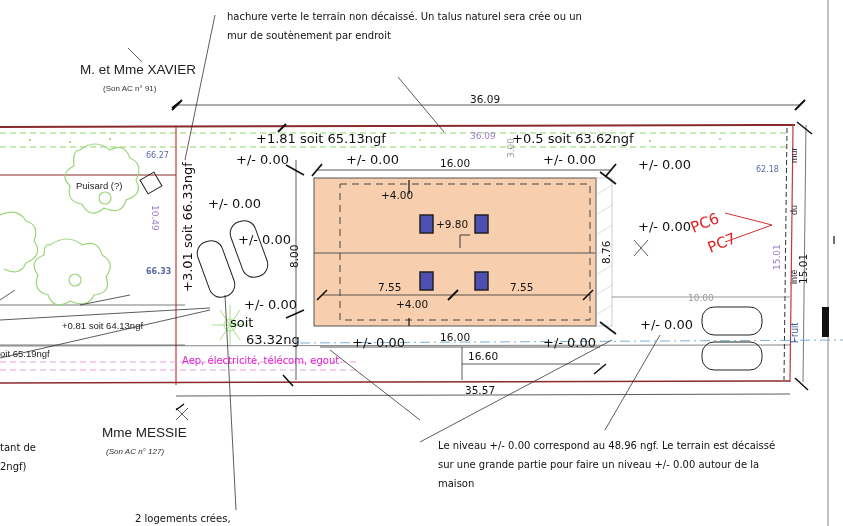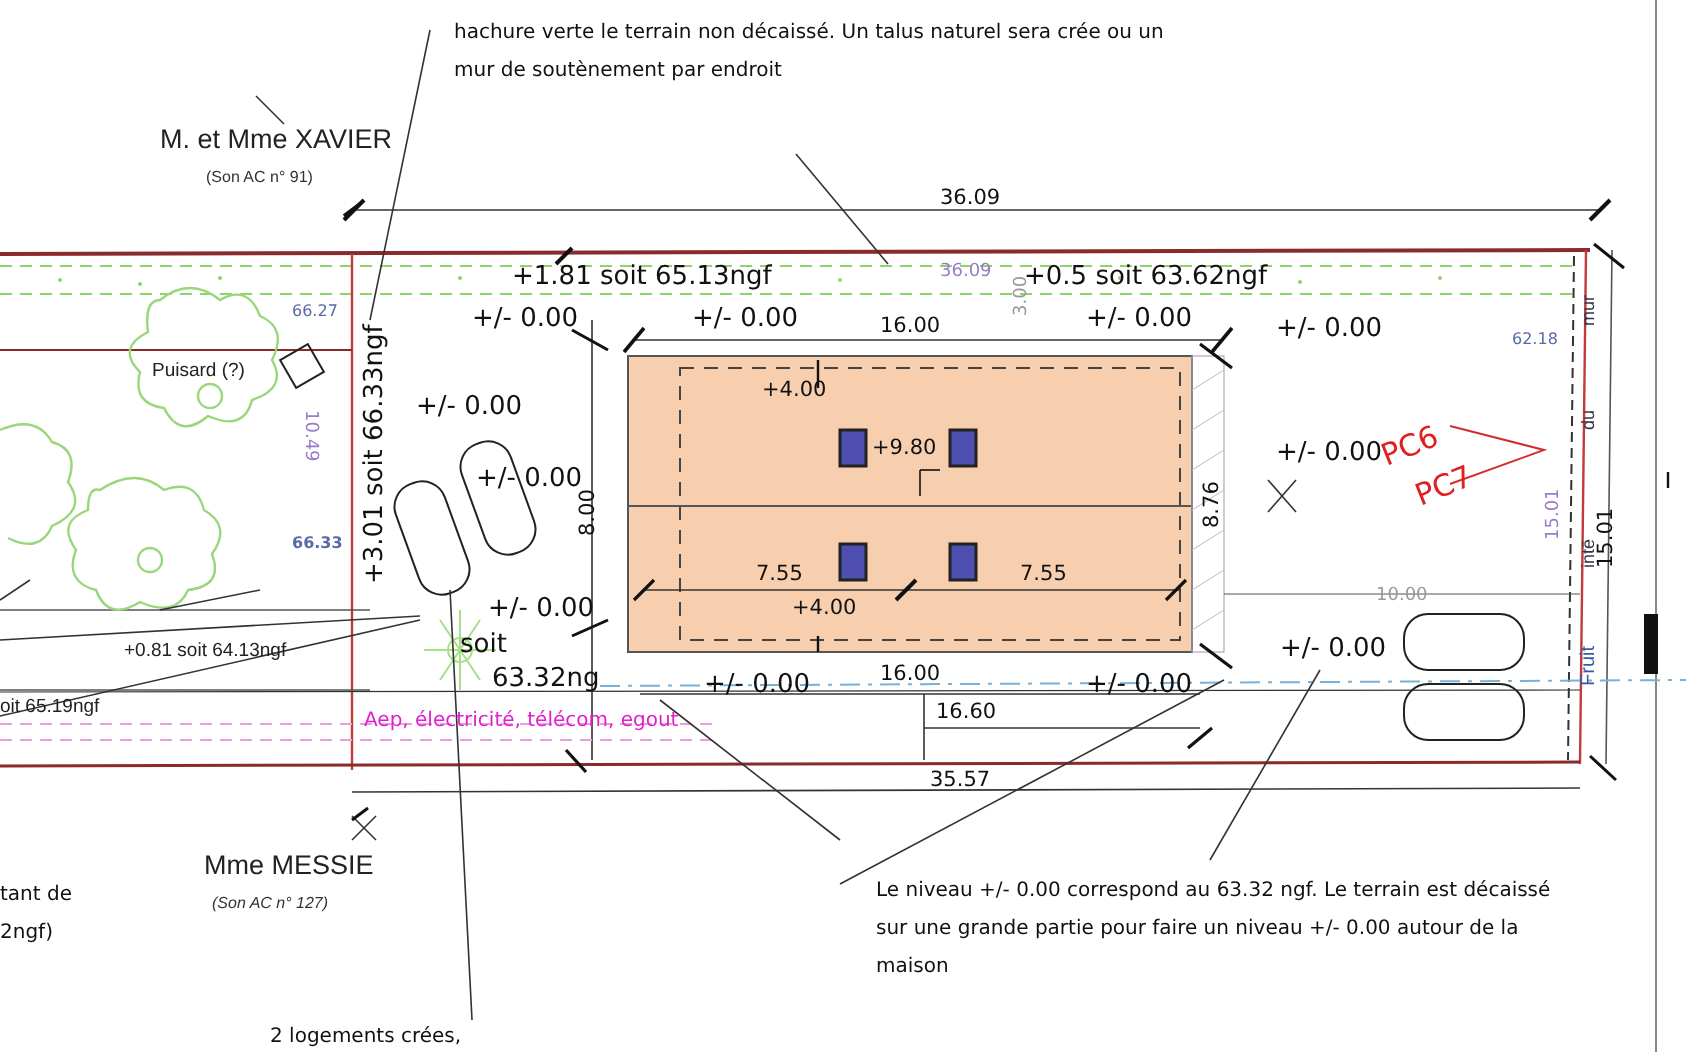--- a/index.html
+++ b/index.html
@@ -238,15 +238,15 @@
 <div class="abs dim vert" style="left:797px; top:284px;">15.01</div>
 <div class="abs small vert" style="left:789px; top:343px; color:#3a5aa8; font-size:10px;">Fruit</div>
 <div class="abs purple vert" style="left:772px; top:270px;">15.01</div>
 
 <div class="abs owner" style="left:102px; top:425px;text-align:right;">Mme MESSIE</div>
 <div class="abs owner-sub" style="left:106px; top:447px;font-style:italic;">(Son AC n° 127)</div>
 
 <div class="abs note" style="left:0px; top:438px;">tant de</div>
 <div class="abs note" style="left:0px; top:457px;">2ngf)</div>
 
-<div class="abs note" style="left:438px; top:436px; width:340px;">Le niveau +/- 0.00 correspond au 63.32 ngf. Le terrain est décaissé sur une grande partie pour faire un niveau +/- 0.00 autour de la maison</div>
+<div class="abs note" style="left:438px; top:436px; width:340px;">Le niveau +/- 0.00 correspond au 48.96 ngf. Le terrain est décaissé sur une grande partie pour faire un niveau +/- 0.00 autour de la maison</div>
 
 <div class="abs note" style="left:135px; top:509px;">2 logements crées,</div>
 
 </body></html>

